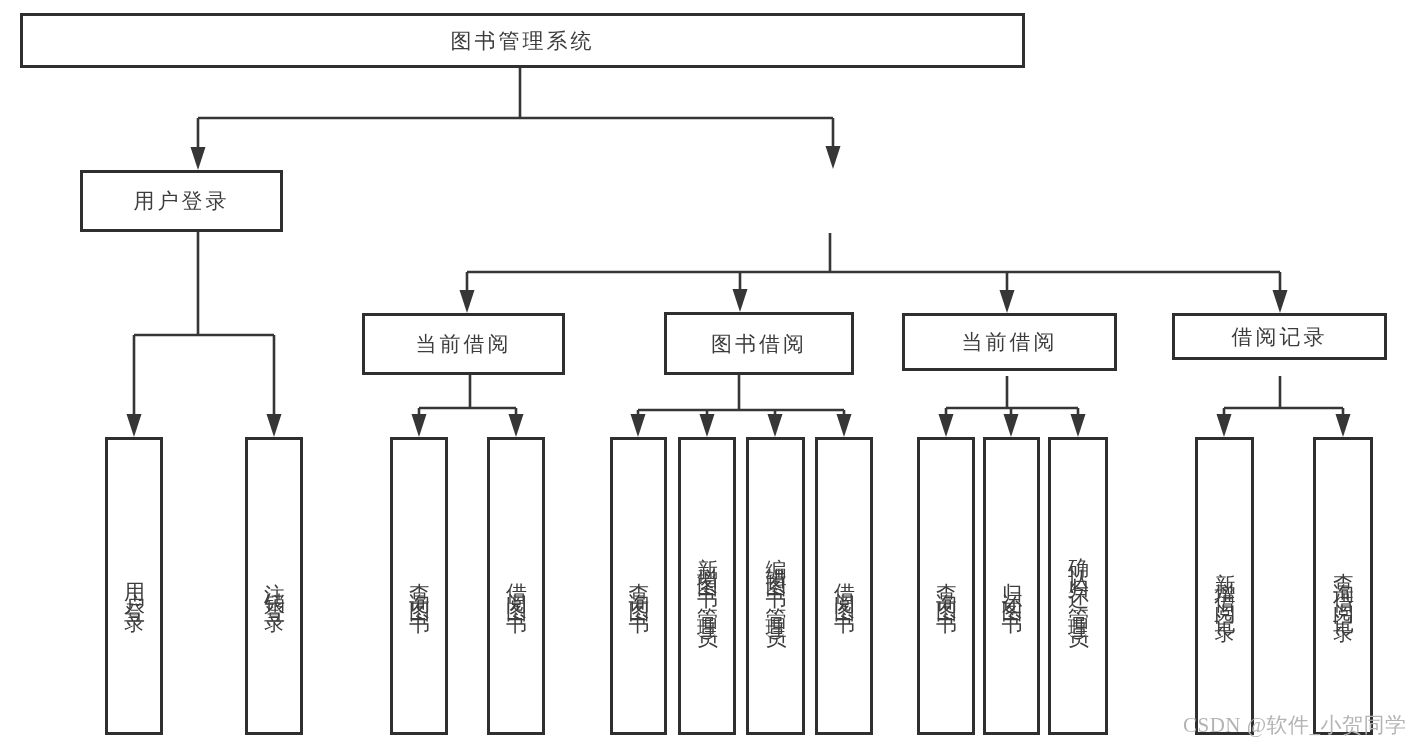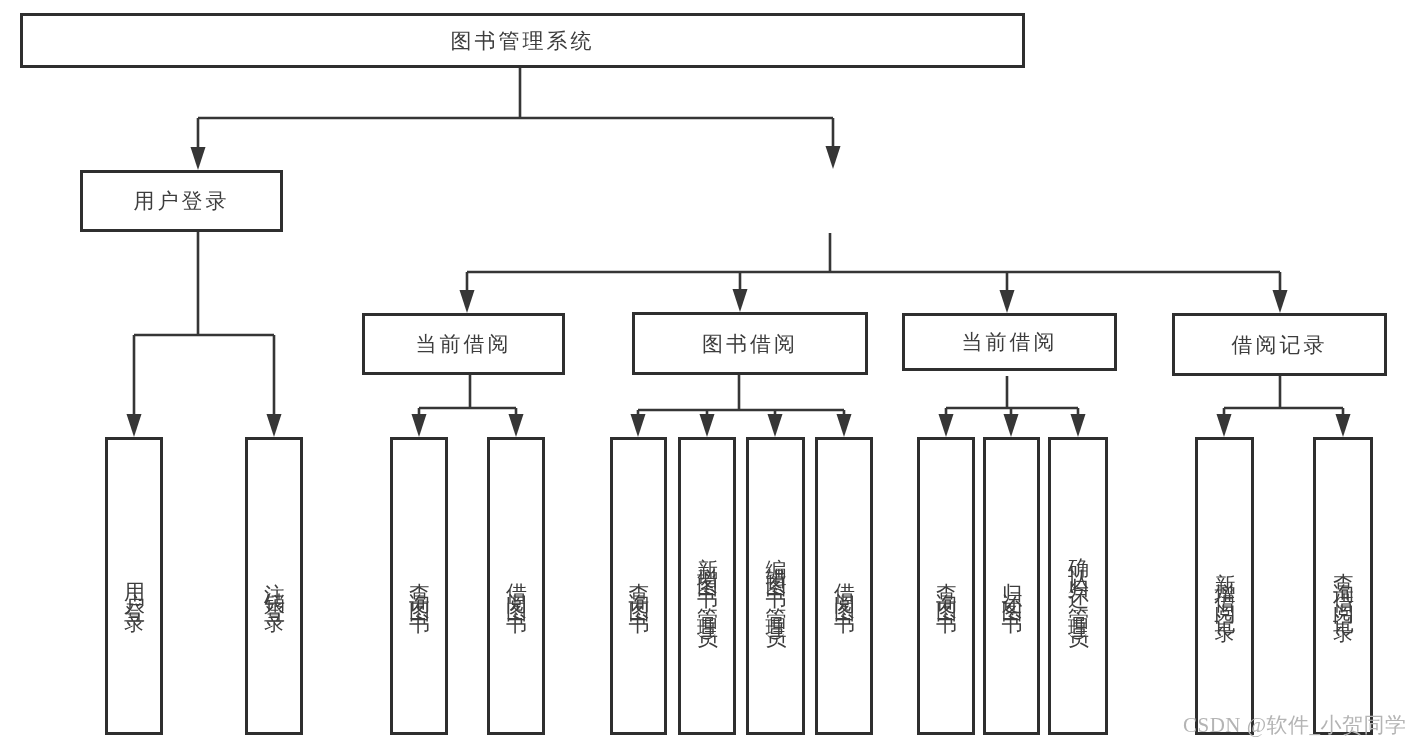--- a/index.html
+++ b/index.html
@@ -93,27 +93,27 @@
     <span>图书管理系统</span>
   </div>
 
   <div class="node h-node" style="left:80px;top:170px;width:203px;height:62px">
     <span>用户登录</span>
   </div>
 
   <div class="node h-node" style="left:362px;top:313px;width:203px;height:62px">
     <span>当前借阅</span>
   </div>
-  <div class="node h-node" style="left:632px;top:312px;width:236px;height:63px">
+  <div class="node h-node" style="left:664px;top:312px;width:190px;height:63px">
     <span>图书借阅</span>
   </div>
   <div class="node h-node" style="left:902px;top:313px;width:215px;height:58px">
     <span>当前借阅</span>
   </div>
-  <div class="node h-node" style="left:1172px;top:313px;width:215px;height:63px">
+  <div class="node h-node" style="left:1172px;top:313px;width:215px;height:47px">
     <span>借阅记录</span>
   </div>
 
   <div class="node v-node" style="left:105px;top:437px;width:58px;height:298px">
     <span class="vtext">用户登录</span>
   </div>
   <div class="node v-node" style="left:245px;top:437px;width:58px;height:298px">
     <span class="vtext">注销登录</span>
   </div>
 

